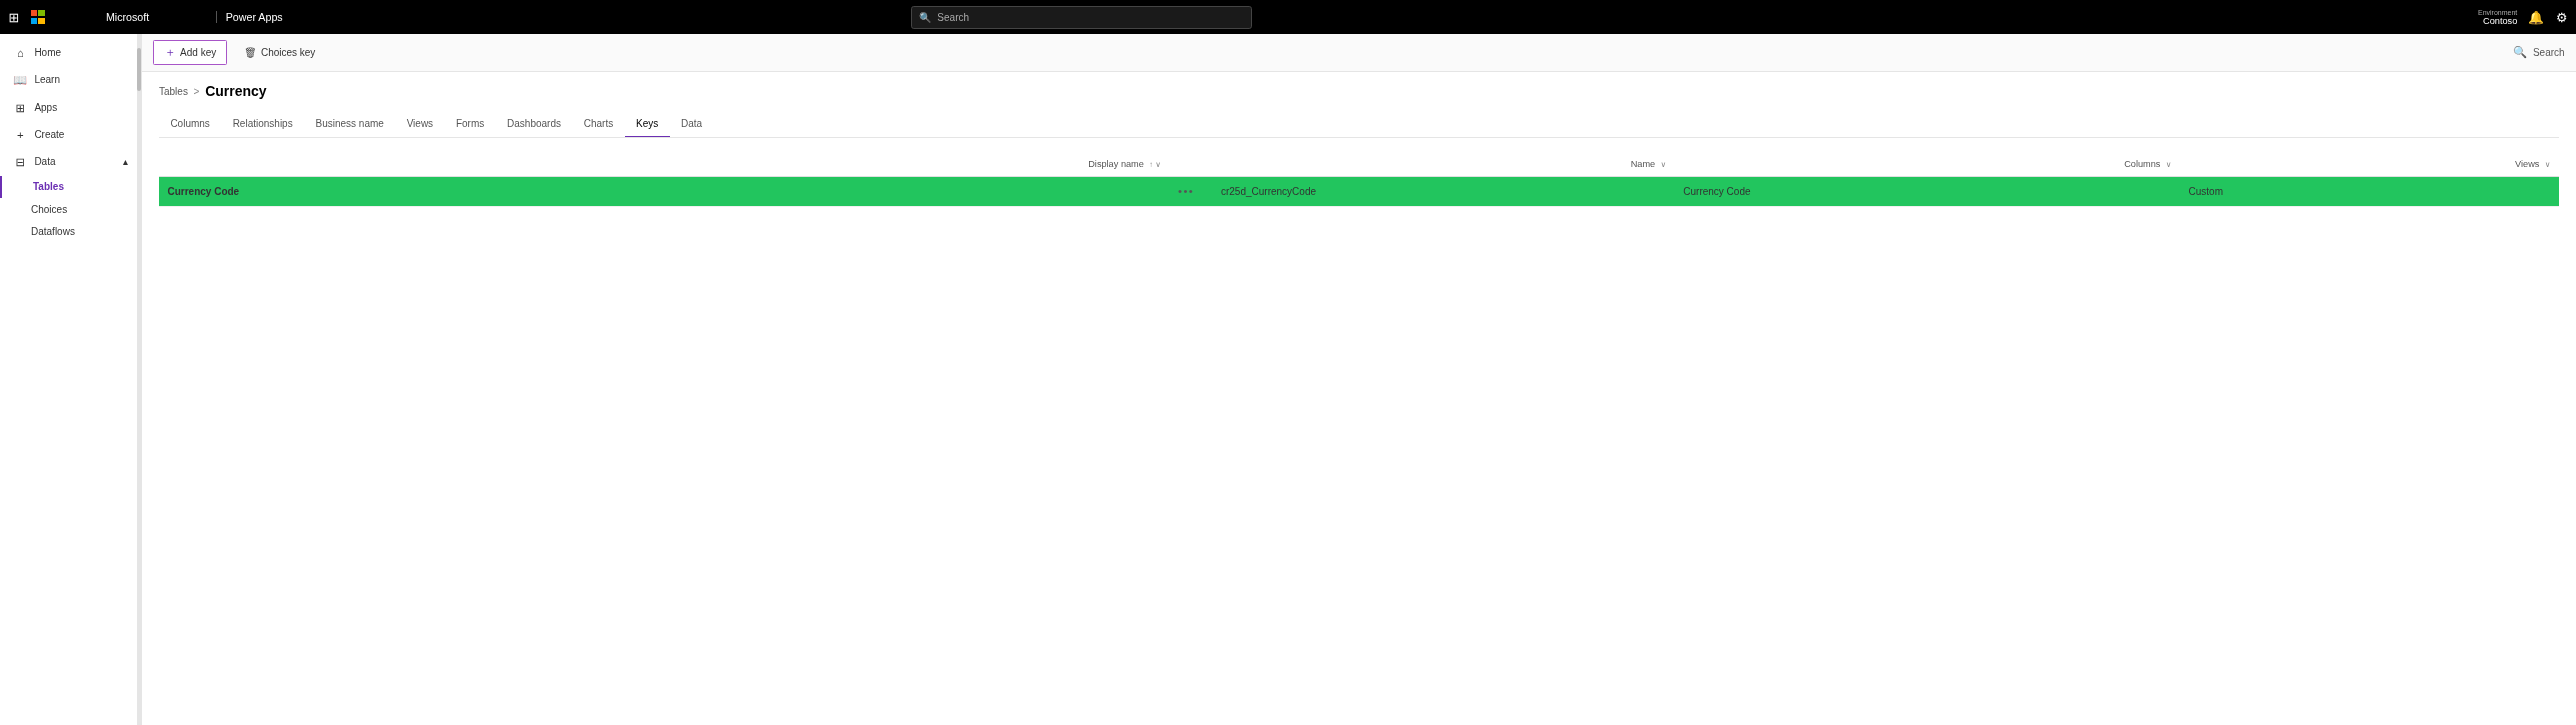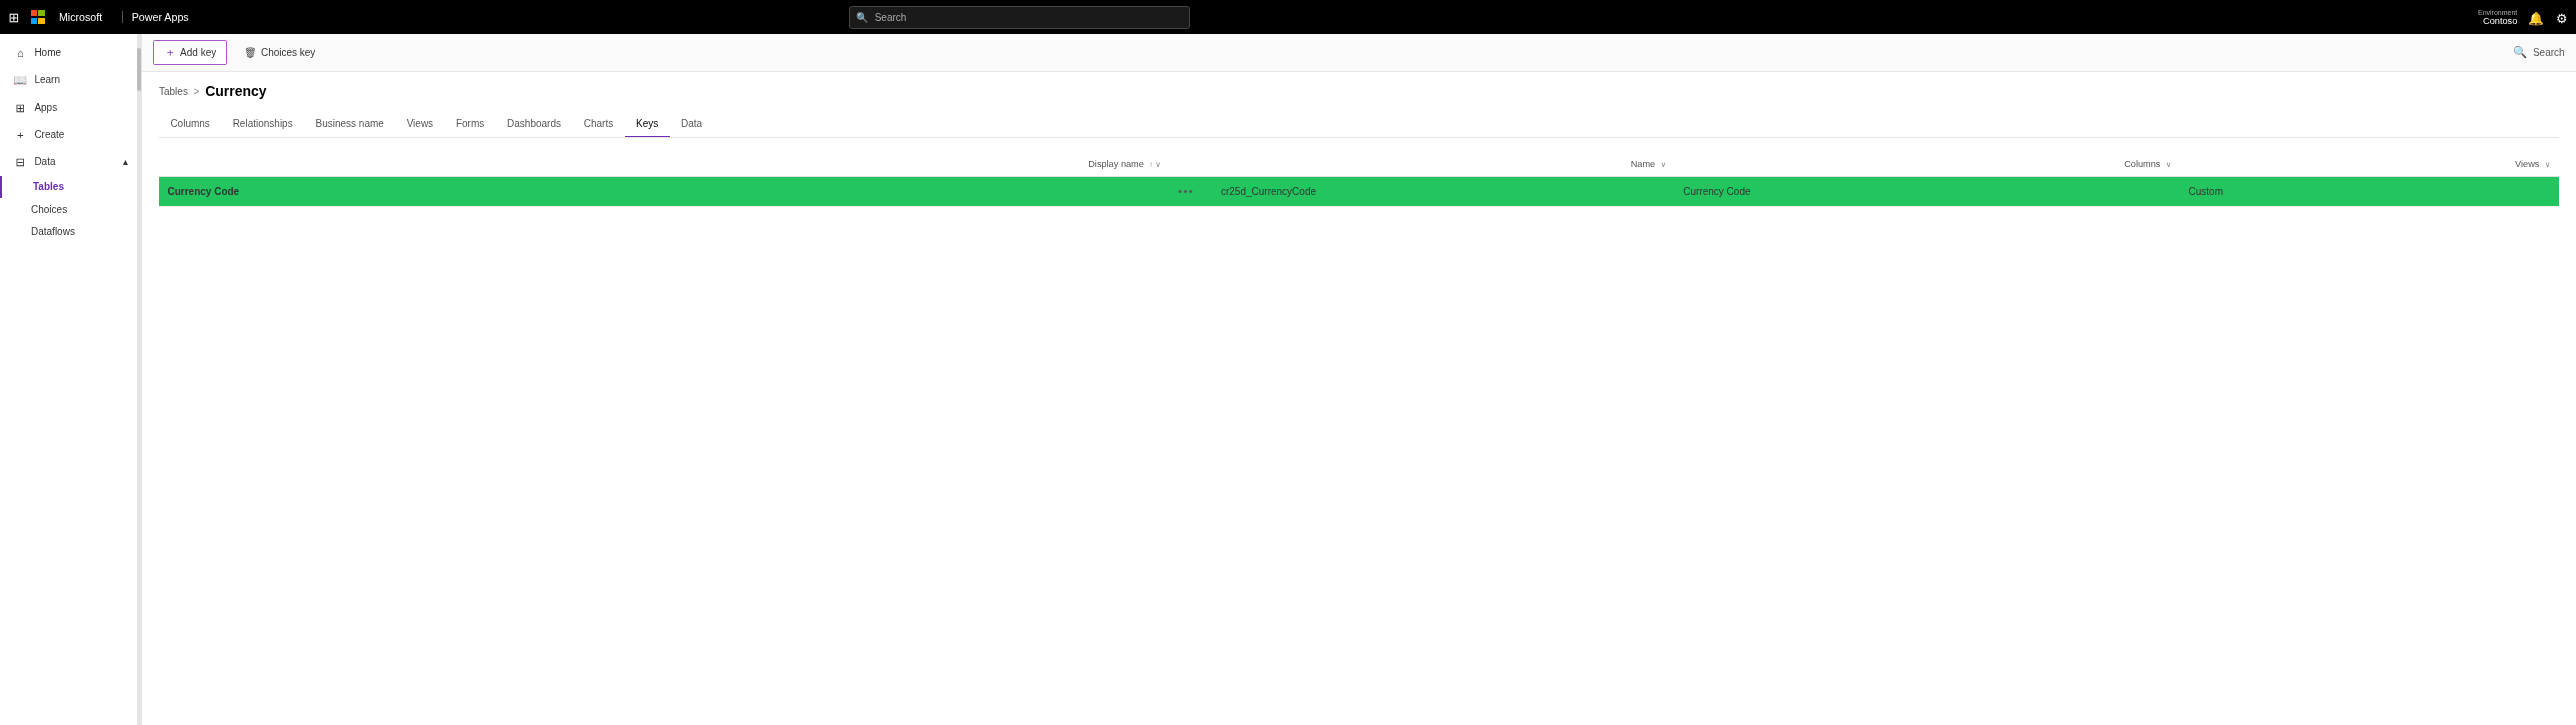--- a/index.html
+++ b/index.html
@@ -19,21 +19,21 @@
       z-index: 100;
     }
     .top-nav .waffle-icon { font-size: 12.8px; cursor: pointer; color: #fff; margin-right: 2.8px; }
     .top-nav .ms-logo { display: flex; gap: 1.4px; margin-right: 5.7px; }
     .ms-logo-block { width: 6.4px; height: 6.4px; }
     .ms-logo-block.red { background: #F25022; }
     .ms-logo-block.green { background: #7FBA00; }
     .ms-logo-block.blue { background: #00A4EF; }
     .ms-logo-block.yellow { background: #FFB900; }
     .ms-logo-grid { display: grid; grid-template-columns: 6.4px 6.4px; grid-template-rows: 6.4px 6.4px; gap: 1.4px; }
-    .top-nav .brand-name { font-size: 10.7px; color: #fff; font-weight: 400; white-space: nowrap; margin-right: 11.4px; }
+    .top-nav .brand-name { font-size: 10.7px; color: #fff; font-weight: 400; white-space: nowrap; margin-right: 11.4px; margin-left: 47px; }
     .top-nav .search-bar {
       flex: 1;
       max-width: 341px;
       margin: 0 auto;
       display: flex;
       align-items: center;
       background: #1a1a1a;
       border: 0.7px solid #444;
       border-radius: 2.8px;
       padding: 0 7px;
@@ -42,21 +42,21 @@
     }
     .top-nav .search-bar input {
       background: transparent;
       border: none;
       color: #fff;
       outline: none;
       font-size: 10px;
       width: 100%;
     }
     .top-nav .search-bar input::placeholder { color: #aaa; }
-    .top-nav .nav-icons { display: flex; align-items: flex-end; gap: 11.4px; margin-left: auto; }
+    .top-nav .nav-icons { display: flex; align-items: center; gap: 11.4px; margin-left: auto; }
     .top-nav .nav-icon { color: #fff; font-size: 12.8px; cursor: pointer; }
     .top-nav .env-info { display: flex; flex-direction: column; align-items: flex-end; color: #ccc; font-size: 7.8px; cursor: pointer; }
     .top-nav .env-info .env-label { color: #aaa; font-size: 7px; }
     .top-nav .env-info .env-name { color: #fff; font-size: 9.2px; }
 
     
     .app-layout {
       display: flex;
       margin-top: 34px;
       height: calc(100vh - 34px);

